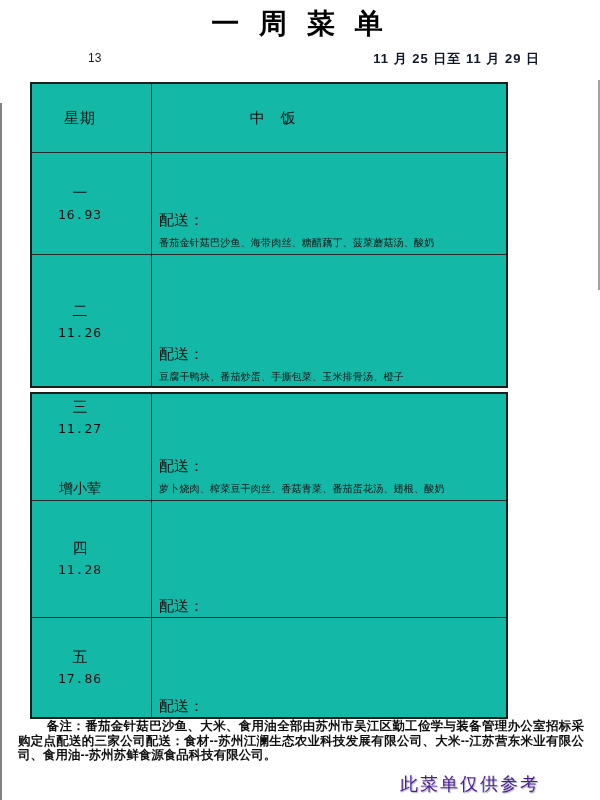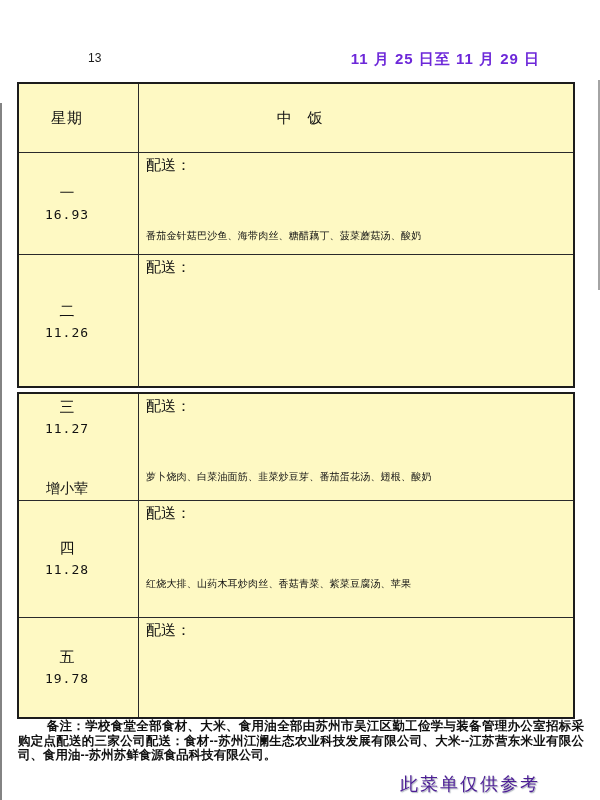--- a/index.html
+++ b/index.html
@@ -31,47 +31,46 @@
     color: #000;
   }
   .meta-page-number {
     position: absolute; top: 51px; left: 88px;
     font-family: "Liberation Sans", sans-serif;
     font-size: 12px; color: #1a1a1a;
   }
   .meta-date-range {
     position: absolute; top: 50px; right: 60px;
     font-family: "Liberation Sans", sans-serif;
-    font-size: 15px; font-weight: bold; color: #6d28d9;
+    font-size: 13px; font-weight: bold; color: #0f172a;
     letter-spacing: 1px;
   }
   .menu-table {
-    position: absolute; left: 17px; width: 558px;
+    position: absolute; left: 30px; width: 478px;
     border: 2px solid #1c1c1c;
-    background: #fef9c3;
+    background: #14b8a6;
   }
   .table-a { top: 82px; height: 306px; }
   .table-b { top: 392px; height: 327px; }
   .t-row { display: flex; width: 100%; }
   .t-row + .t-row { border-top: 1px solid #2a2a2a; }
   .cell-day {
     width: 120px; flex: 0 0 120px;
     border-right: 1px solid #2a2a2a;
     display: flex; flex-direction: column;
     align-items: center; justify-content: center;
     padding-right: 23px;
     text-align: center;
   }
   .cell-meal {
     flex: 1 1 auto;
     display: flex; flex-direction: column;
-    justify-content: flex-start;
+    justify-content: flex-end;
     padding-left: 7px;
     font-family: "Liberation Sans", sans-serif;
-    gap: 48px;
   }
   .hdr-row { height: 68px; }
   .row-1 { height: 102px; }
   .row-2 { height: 134px; }
   .row-3 { height: 106px; }
   .row-4 { height: 117px; }
   .row-5 { height: 100px; }
   .hdr-day { font-size: 15px; letter-spacing: 1px; }
   .hdr-meal {
     flex: 1 1 auto;
@@ -103,20 +102,21 @@
   }
 </style>
 </head>
 <body>
 
 <div class="page">
 
   <div class="scan-edge-left"></div>
   <div class="scan-edge-right"></div>
 
+  <div class="title">一 周 菜 单</div>
 
   <div class="meta-page-number">13</div>
   <div class="meta-date-range">11 月 25 日至 11 月 29 日</div>
 
   <div class="menu-table table-a">
     <div class="t-row hdr-row">
       <div class="cell-day hdr-day">星期</div>
       <div class="hdr-meal">中 饭</div>
     </div>
 
@@ -131,56 +131,56 @@
       </div>
     </div>
 
     <div class="t-row row-2">
       <div class="cell-day">
         <div class="day-char">二</div>
         <div class="day-date">11.26</div>
       </div>
       <div class="cell-meal">
         <div class="delivery-label">配送：</div>
+        <div class="menu-line">豆腐干鸭块、番茄炒蛋、手撕包菜、玉米排骨汤、橙子</div>
       </div>
     </div>
   </div>
 
   <div class="menu-table table-b">
     <div class="t-row row-3">
       <div class="cell-day">
         <div class="day-char">三</div>
         <div class="day-date">11.27</div>
         <div class="day-note">增小荤</div>
       </div>
       <div class="cell-meal">
         <div class="delivery-label">配送：</div>
-        <div class="menu-line">萝卜烧肉、白菜油面筋、韭菜炒豆芽、番茄蛋花汤、翅根、酸奶</div>
+        <div class="menu-line">萝卜烧肉、榨菜豆干肉丝、香菇青菜、番茄蛋花汤、翅根、酸奶</div>
       </div>
     </div>
 
     <div class="t-row row-4">
       <div class="cell-day">
         <div class="day-char">四</div>
         <div class="day-date">11.28</div>
       </div>
       <div class="cell-meal">
         <div class="delivery-label">配送：</div>
-        <div class="menu-line">红烧大排、山药木耳炒肉丝、香菇青菜、紫菜豆腐汤、苹果</div>
       </div>
     </div>
 
     <div class="t-row row-5">
       <div class="cell-day">
         <div class="day-char">五</div>
-        <div class="day-date">19.78</div>
+        <div class="day-date">17.86</div>
       </div>
       <div class="cell-meal">
         <div class="delivery-label">配送：</div>
       </div>
     </div>
   </div>
 
-  <div class="footnote">备注：学校食堂全部食材、大米、食用油全部由苏州市吴江区勤工俭学与装备管理办公室招标采购定点配送的三家公司配送：食材--苏州江澜生态农业科技发展有限公司、大米--江苏营东米业有限公司、食用油--苏州苏鲜食源食品科技有限公司。</div>
+  <div class="footnote">备注：番茄金针菇巴沙鱼、大米、食用油全部由苏州市吴江区勤工俭学与装备管理办公室招标采购定点配送的三家公司配送：食材--苏州江澜生态农业科技发展有限公司、大米--江苏营东米业有限公司、食用油--苏州苏鲜食源食品科技有限公司。</div>
 
   <div class="reference-note">此菜单仅供参考</div>
 
 </div>
 
 </body></html>

